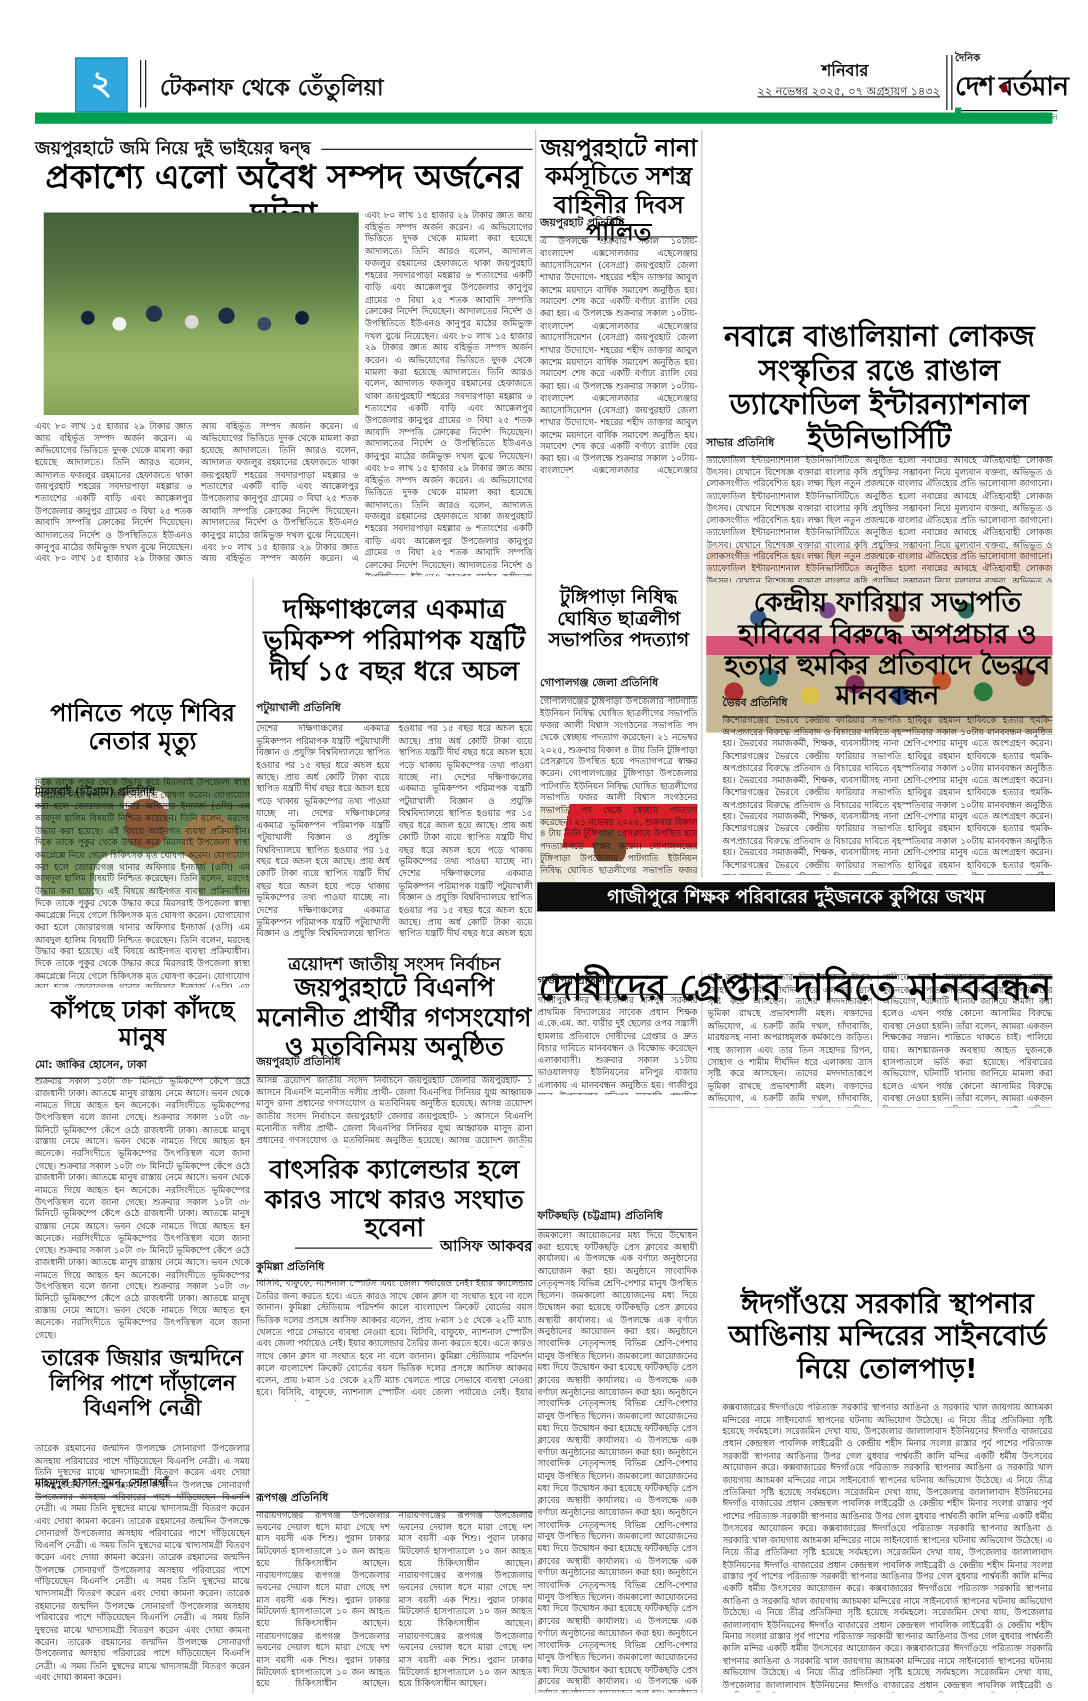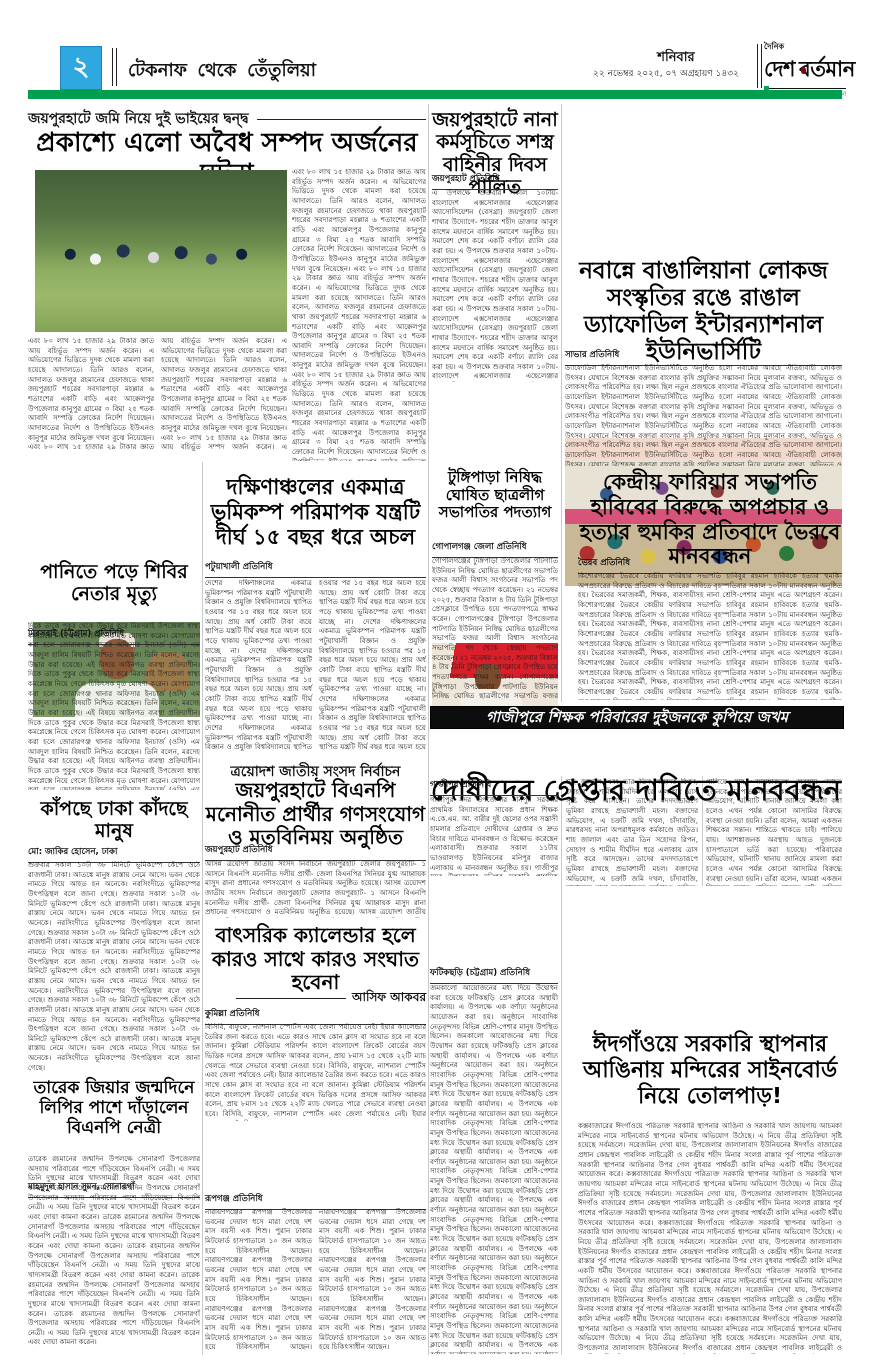--- a/index.html
+++ b/index.html
@@ -5,42 +5,42 @@
   html,body{margin:0;padding:0;background:#ffffff;}
   .page{position:relative;width:870px;height:1361px;background:#ffffff;overflow:hidden;
         font-family:"DejaVu Sans",sans-serif;color:#111;}
   .abs{position:absolute;}
   
   .pagenum{background:#2fa8e0;border:1px solid #1b86bd;color:#fff;font-weight:bold;
            font-size:26px;display:flex;align-items:center;justify-content:center;}
   .dbl-bar{width:3px;border-left:1.5px solid #222;border-right:1.5px solid #222;}
   .mast-left{font-size:18px;font-weight:bold;color:#111;}
   .weekday{font-size:13px;font-weight:bold;text-align:center;}
-  .dateline{font-size:9px;text-align:center;color:#222;}
+  .dateline{font-size:9px;text-align:right;color:#222;text-decoration:underline;}
   .brand-daily{font-size:8px;font-weight:bold;color:#111;}
   .brand-name{font-size:21px;font-weight:bold;letter-spacing:-0.5px;color:#0a0a0a;display:flex;align-items:center;gap:2px;}
   .brand-dot{width:13px;height:13px;border-radius:50%;background:#e8112d;display:inline-block;position:relative;}
   .brand-dot::after{content:"";position:absolute;left:4px;top:3px;width:5px;height:7px;background:#7a0b16;border-radius:40% 60% 55% 45%;}
   .brand-rule{border-top:1.5px solid #111;position:relative;}
   .brand-sq{position:absolute;left:0;top:-3px;width:5px;height:5px;background:#00a651;}
   .brand-tag{font-size:6.5px;color:#0a7a3c;text-align:right;}
   .green-bar{background:#009e4f;}
   
   .kicker-row{display:flex;align-items:center;gap:8px;}
   .kicker{font-size:14px;font-weight:bold;white-space:nowrap;}
   .kicker-line{flex:1;border-top:1.5px solid #222;}
   .kicker-center{font-size:14px;font-weight:bold;text-align:center;}
   .headline{font-weight:bold;text-align:center;color:#000;line-height:1.18;}
   .byline{font-size:8.5px;font-weight:bold;border-bottom:1.2px solid #333;padding-bottom:3px;}
   .body-text{font-size:7px;line-height:1.38;text-align:justify;color:#1c1c1c;overflow:hidden;}
   .cols2{column-count:2;column-gap:7px;}
   .attrib{font-size:12px;font-weight:bold;text-align:right;display:flex;align-items:center;justify-content:flex-end;gap:6px;}
   .attrib .dashline{width:110px;border-top:1.5px solid #222;}
   .black-bar{background:#0d0d0d;color:#fff;font-size:15px;font-weight:bold;display:flex;
-             align-items:center;justify-content:center;border:1px solid #000;box-shadow:inset 0 0 0 1.5px #fff0;font-style:italic;}
+             align-items:center;justify-content:center;border:1px solid #000;box-shadow:inset 0 0 0 1.5px #fff0;}
   .vrule{border-left:1px solid #c9c9c9;width:0;}
   
   .photo{overflow:hidden;position:relative;}
   .ph-field{background:
       radial-gradient(circle at 14% 52%, #16233f 0 5px, rgba(0,0,0,0) 6px),
       radial-gradient(circle at 24% 55%, #f2f2f2 0 5px, rgba(0,0,0,0) 6px),
       radial-gradient(circle at 35% 50%, #23324e 0 6px, rgba(0,0,0,0) 7px),
       radial-gradient(circle at 47% 54%, #d9d9d9 0 5px, rgba(0,0,0,0) 6px),
       radial-gradient(circle at 58% 51%, #1d2c46 0 6px, rgba(0,0,0,0) 7px),
       radial-gradient(circle at 70% 55%, #3a4a66 0 5px, rgba(0,0,0,0) 6px),
@@ -72,21 +72,21 @@
 </style>
 </head>
 <body>
 
 <div class="page">
 
   <div class="abs pagenum" style="left:60px;top:46px;width:40px;height:42px;">
     <span>২</span>
   </div>
   <div class="abs dbl-bar" style="left:112px;top:48px;height:38px;"></div>
-  <div class="abs mast-left" style="left:128px;top:56px;font-family:Liberation Mono, monospace;">টেকনাফ থেকে তেঁতুলিয়া</div>
+  <div class="abs mast-left" style="left:128px;top:56px;">টেকনাফ থেকে তেঁতুলিয়া</div>
 
   <div class="abs weekday" style="left:600px;top:47px;width:152px;">শনিবার</div>
   <div class="abs dateline" style="left:580px;top:66px;width:172px;">২২ নভেম্বর ২০২৫, ০৭ অগ্রহায়ণ ১৪৩২</div>
   <div class="abs dbl-bar" style="left:757px;top:44px;height:44px;"></div>
 
   <div class="abs" style="left:764px;top:40px;width:82px;">
     <div class="brand-daily">দৈনিক</div>
     <div class="brand-name">
       <span>দেশ</span>
       <span class="brand-dot"></span>

